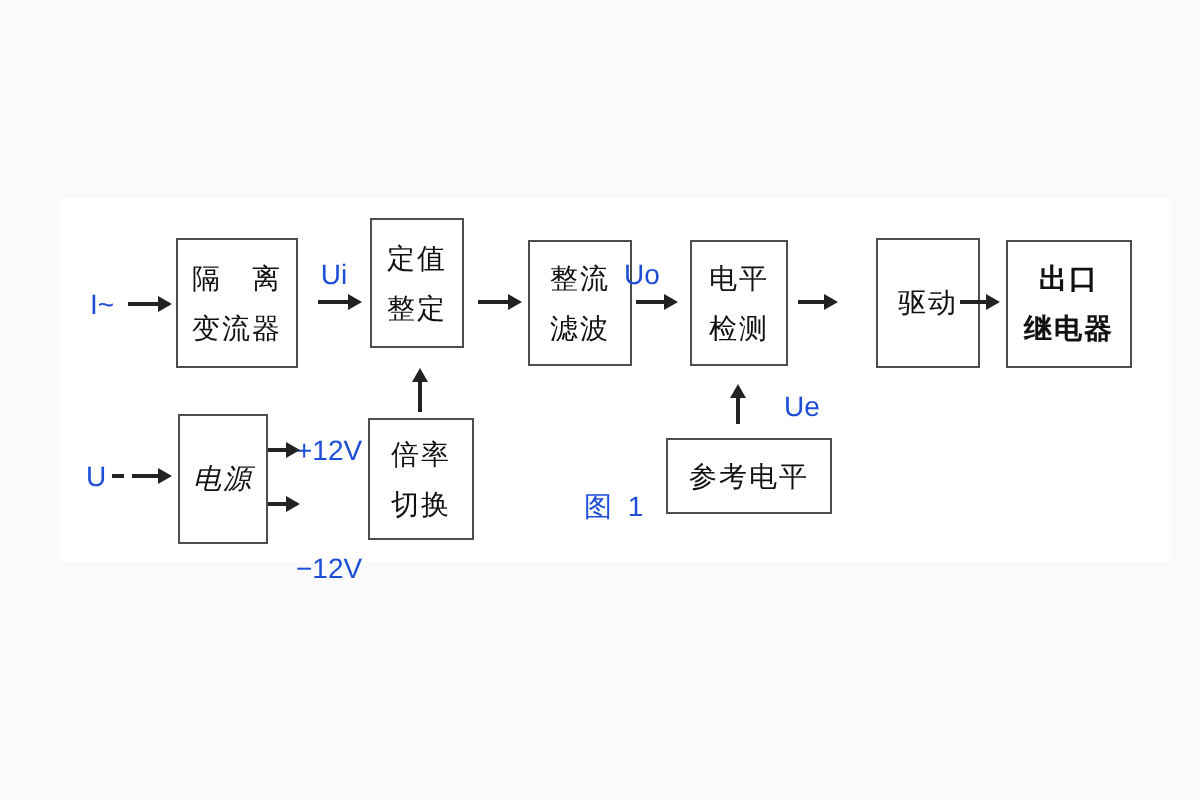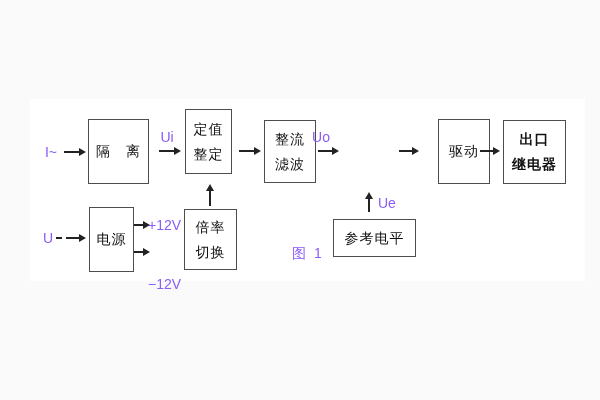--- a/index.html
+++ b/index.html
@@ -21,21 +21,21 @@
     background:#ffffff;
     display:flex;flex-direction:column;
     align-items:center;justify-content:center;
     font-size:14px;line-height:25px;
     color:#111111;
     white-space:nowrap;
     letter-spacing:1px;
   }
   .lbl{
     position:absolute;
-    font-size:14px;color:#8b5cf6;
+    font-size:14px;color:#1d4ed8;
     white-space:nowrap;
   }
   .center{text-align:center;}
   .hline{position:absolute;height:1.5px;background:#222222;}
   .vline{position:absolute;width:1.5px;background:#222222;}
   .ah-r{
     position:absolute;width:0;height:0;
     border-top:4px solid transparent;
     border-bottom:4px solid transparent;
     border-left:7px solid #222222;
@@ -49,60 +49,65 @@
 </style>
 </head>
 <body>
 
 <div class="stage">
 
   <div class="panel"></div>
 
   <div class="box" style="left:88px;top:119px;width:59px;height:63px;">
     <span>隔　离</span>
+    <span>变流器</span>
   </div>
 
   <div class="box" style="left:185px;top:109px;width:45px;height:63px;">
     <span>定值</span>
     <span>整定</span>
   </div>
 
   <div class="box" style="left:264px;top:120px;width:50px;height:61px;">
     <span>整流</span>
     <span>滤波</span>
   </div>
 
+  <div class="box" style="left:345px;top:120px;width:47px;height:61px;">
+    <span>电平</span>
+    <span>检测</span>
+  </div>
 
   <div class="box" style="left:438px;top:119px;width:50px;height:63px;">
     <span>驱动</span>
   </div>
 
   <div class="box" style="left:503px;top:120px;width:61px;height:62px;font-weight:bold;">
     <span>出口</span>
     <span>继电器</span>
   </div>
 
-  <div class="box" style="left:89px;top:207px;width:43px;height:63px;">
+  <div class="box" style="left:89px;top:207px;width:43px;height:63px;font-style:italic;">
     <span>电源</span>
   </div>
 
   <div class="box" style="left:184px;top:209px;width:51px;height:59px;">
     <span>倍率</span>
     <span>切换</span>
   </div>
 
   <div class="box" style="left:333px;top:219px;width:81px;height:36px;">
     <span>参考电平</span>
   </div>
 
   <span class="lbl center" style="left:38px;top:144px;width:26px;">I~</span>
   <span class="lbl center" style="left:40px;top:230px;width:16px;">U</span>
   <span class="lbl center" style="left:155px;top:129px;width:24px;">Ui</span>
   <span class="lbl center" style="left:308px;top:129px;width:26px;">Uo</span>
-  <span class="lbl" style="left:378px;top:195px;">Ue</span>
+  <span class="lbl" style="left:392px;top:195px;">Ue</span>
   <span class="lbl" style="left:148px;top:217px;">+12V</span>
   <span class="lbl" style="left:148px;top:244px;margin-top:32px;">−12V</span>
   <span class="lbl" style="left:292px;top:245px;letter-spacing:2px;">图 1</span>
 
   <div>
     <div class="hline" style="left:64px;top:151px;width:15px;"></div>
     <div class="ah-r" style="left:79px;top:148px;"></div>
   </div>
 
   <div>

